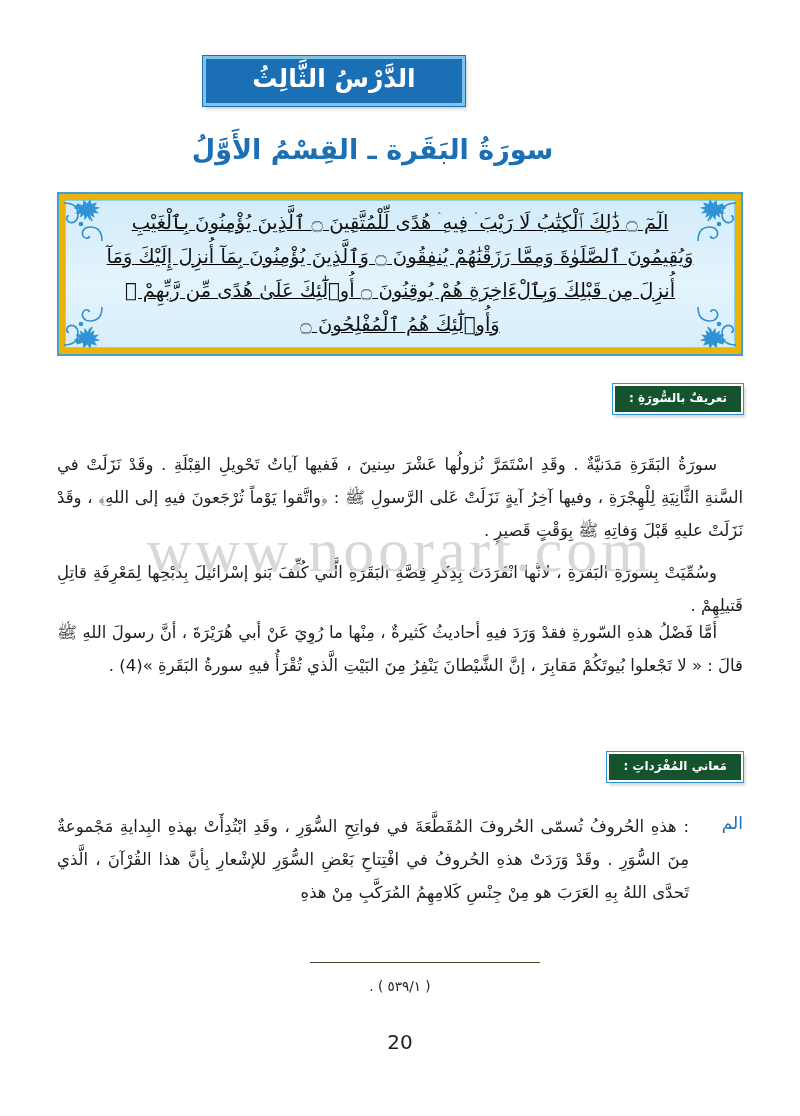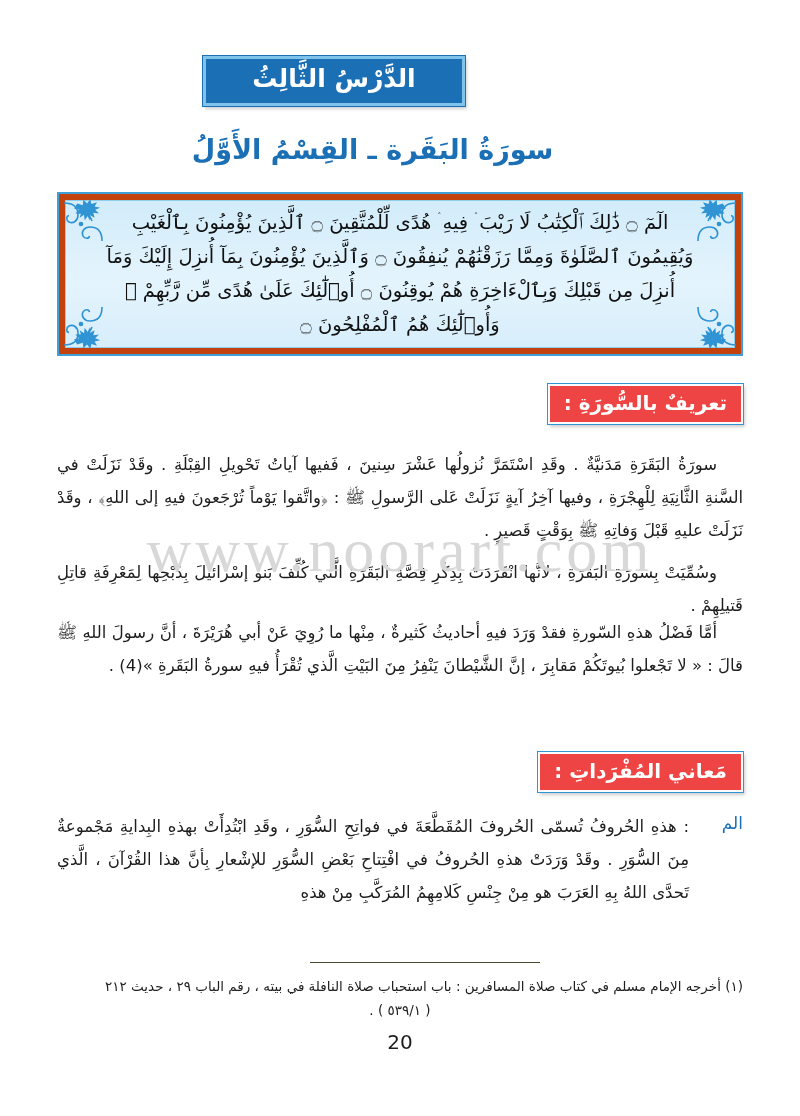--- a/index.html
+++ b/index.html
@@ -81,22 +81,23 @@
 
   
   .quran-panel {
     position: absolute;
     top: 192px;
     left: 57px;
     width: 686px;
     height: 164px;
     box-sizing: border-box;
     border: 2px solid #3f9fd8;
-    background: #c2410c;
+    background: #eab308;
     padding: 6px;
+    text-decoration: underline;
   }
   .quran-inner {
     position: relative;
     width: 100%;
     height: 100%;
     border: 1px solid #8fcdec;
     box-sizing: border-box;
     background: linear-gradient(180deg,#d2ecfa 0%, #e4f4fd 55%, #d7eefb 100%);
     display: flex;
     align-items: center;
@@ -119,25 +120,25 @@
   }
   .corner svg { width: 100%; height: 100%; display:block; }
   .c-tr { top: -4px; right: -4px; }
   .c-tl { top: -4px; left: -4px; transform: scaleX(-1); }
   .c-br { bottom: -4px; right: -4px; transform: scaleY(-1); }
   .c-bl { bottom: -4px; left: -4px; transform: scale(-1,-1); }
 
   
   .section-label {
     position: absolute;
-    background: #ef4444;
+    background: #14532d;
     border: 2px solid #ffffff;
     outline: 1px solid #2f93d4;
     color: #ffffff;
-    font-size: 20px;
+    font-size: 12px;
     font-weight: bold;
     padding: 5px 14px 7px 14px;
     box-shadow: 2px 3px 3px rgba(130,130,130,.4);
     white-space: nowrap;
     font-family: "DejaVu Sans", "Liberation Sans", sans-serif;
   }
   #sec-intro  { top: 384px; right: 57px; }
   #sec-vocab  { top: 752px; right: 57px; }
 
   
@@ -309,19 +310,18 @@
 
   <div class="section-label" id="sec-vocab">مَعاني المُفْرَداتِ :</div>
 
   <div class="vocab-row">
     <div class="vocab-term">الم</div>
     <div class="vocab-def">: هذهِ الحُروفُ تُسمّى الحُروفَ المُقَطَّعَةَ في فواتِحِ السُّوَرِ ، وقَدِ ابْتُدِأَتْ بهذهِ البِدايةِ مَجْموعةٌ مِنَ السُّوَرِ . وقَدْ وَرَدَتْ هذهِ الحُروفُ في افْتِتاحِ بَعْضِ السُّوَرِ للإشْعارِ بِأنَّ هذا القُرْآنَ ، الَّذي تَحدَّى اللهُ بِهِ العَرَبَ هو مِنْ جِنْسِ كَلامِهِمُ المُرَكَّبِ مِنْ هذهِ</div>
   </div>
 
   <div class="footnote-rule"></div>
   <div class="footnote">
-    <div>(١)  أخرجه الإمام مسلم في كتاب صلاة المسافرين :  باب استحباب صلاة النافلة في بيته ، رقم الباب ٢٩ ، حديث ٢١٢</div>
     <div class="fn-line2">( ٥٣٩/١ ) .</div>
   </div>
 
   <div class="page-number">20</div>
 
 </div>
 
 </body></html>

